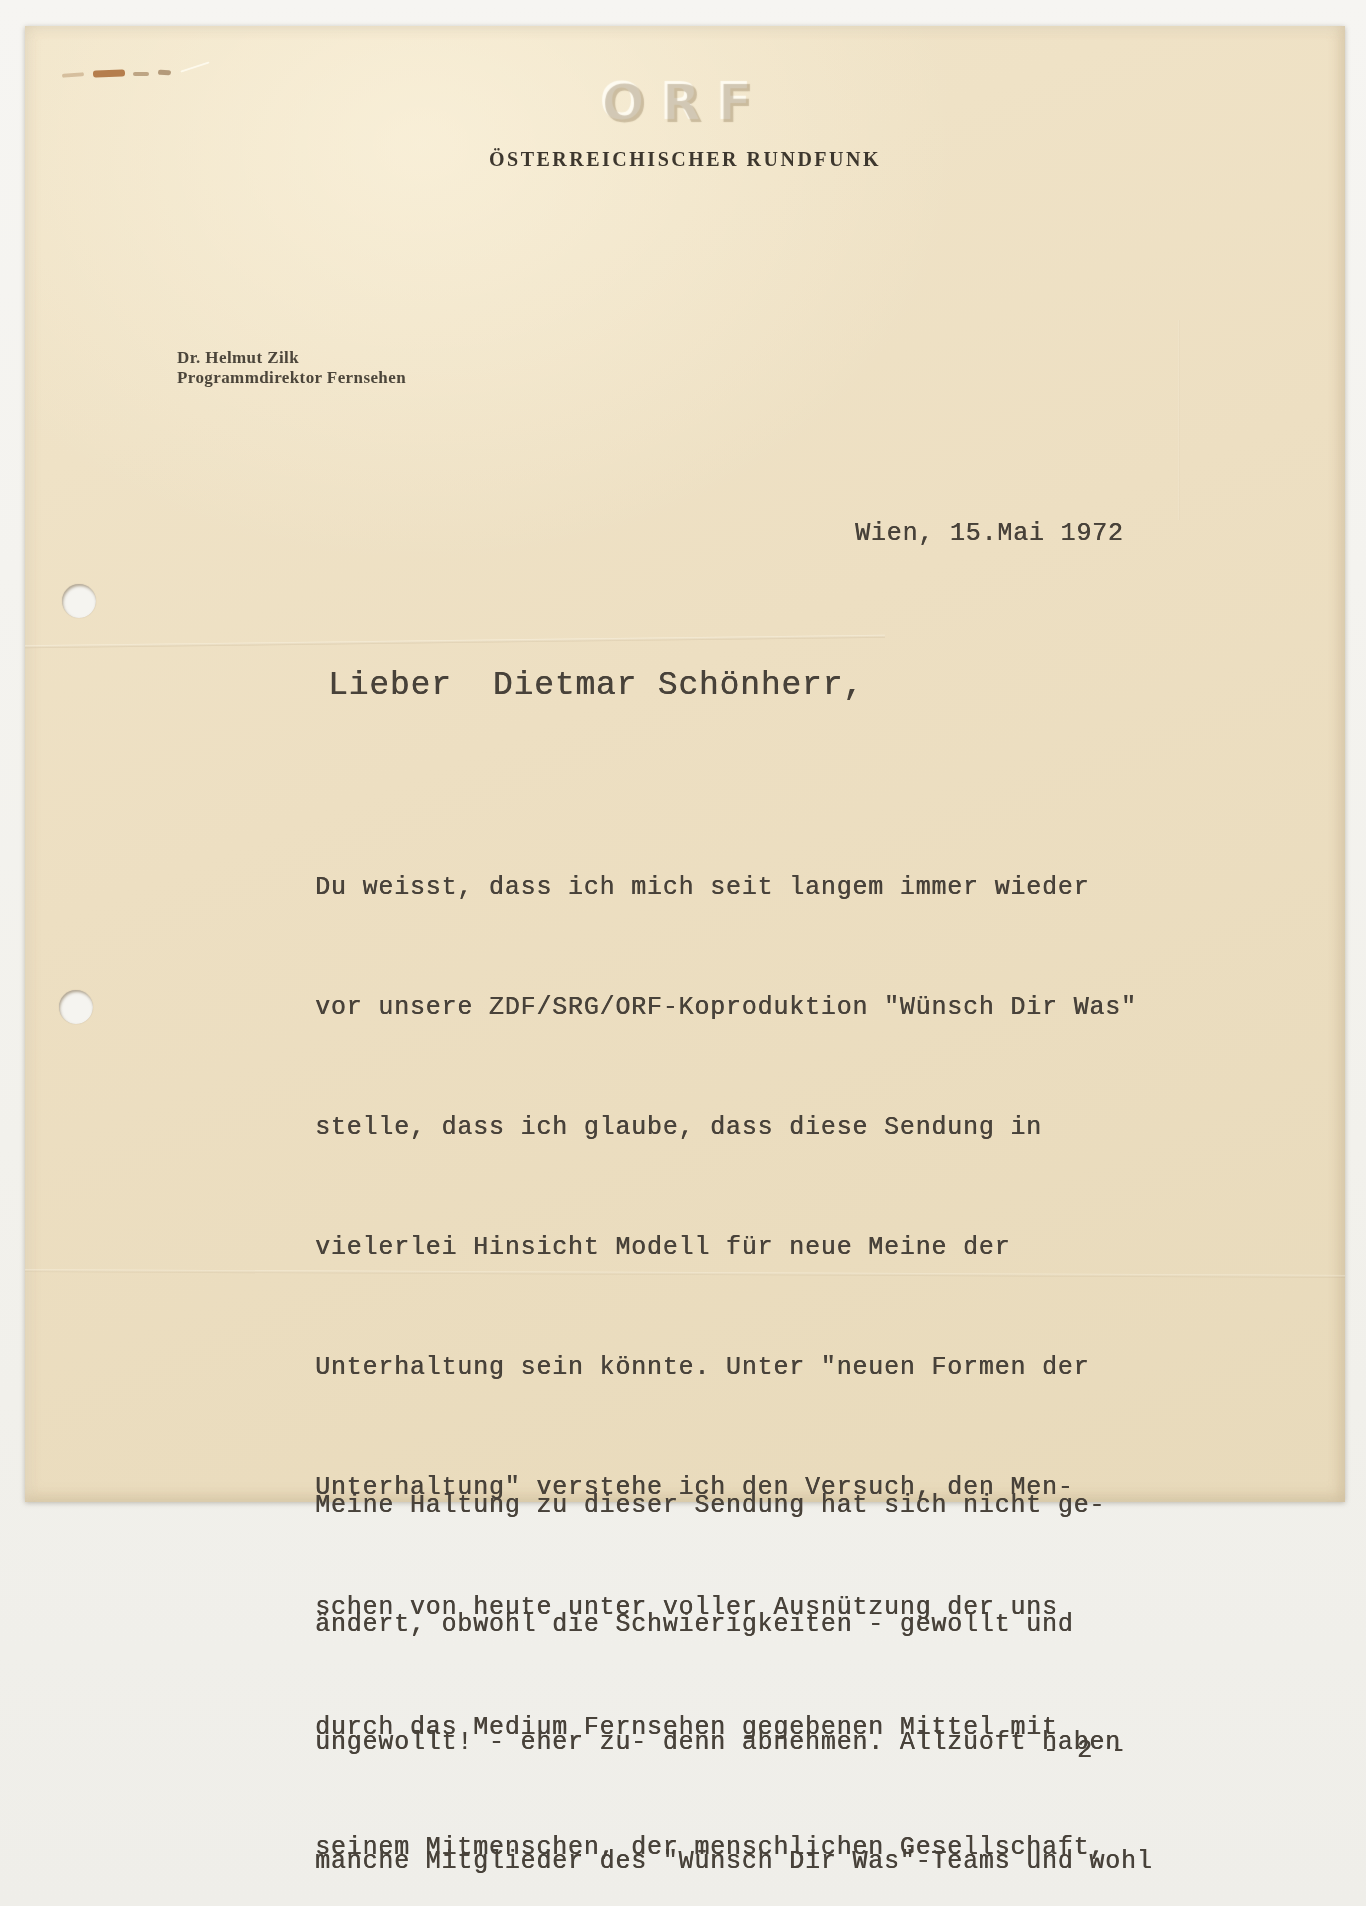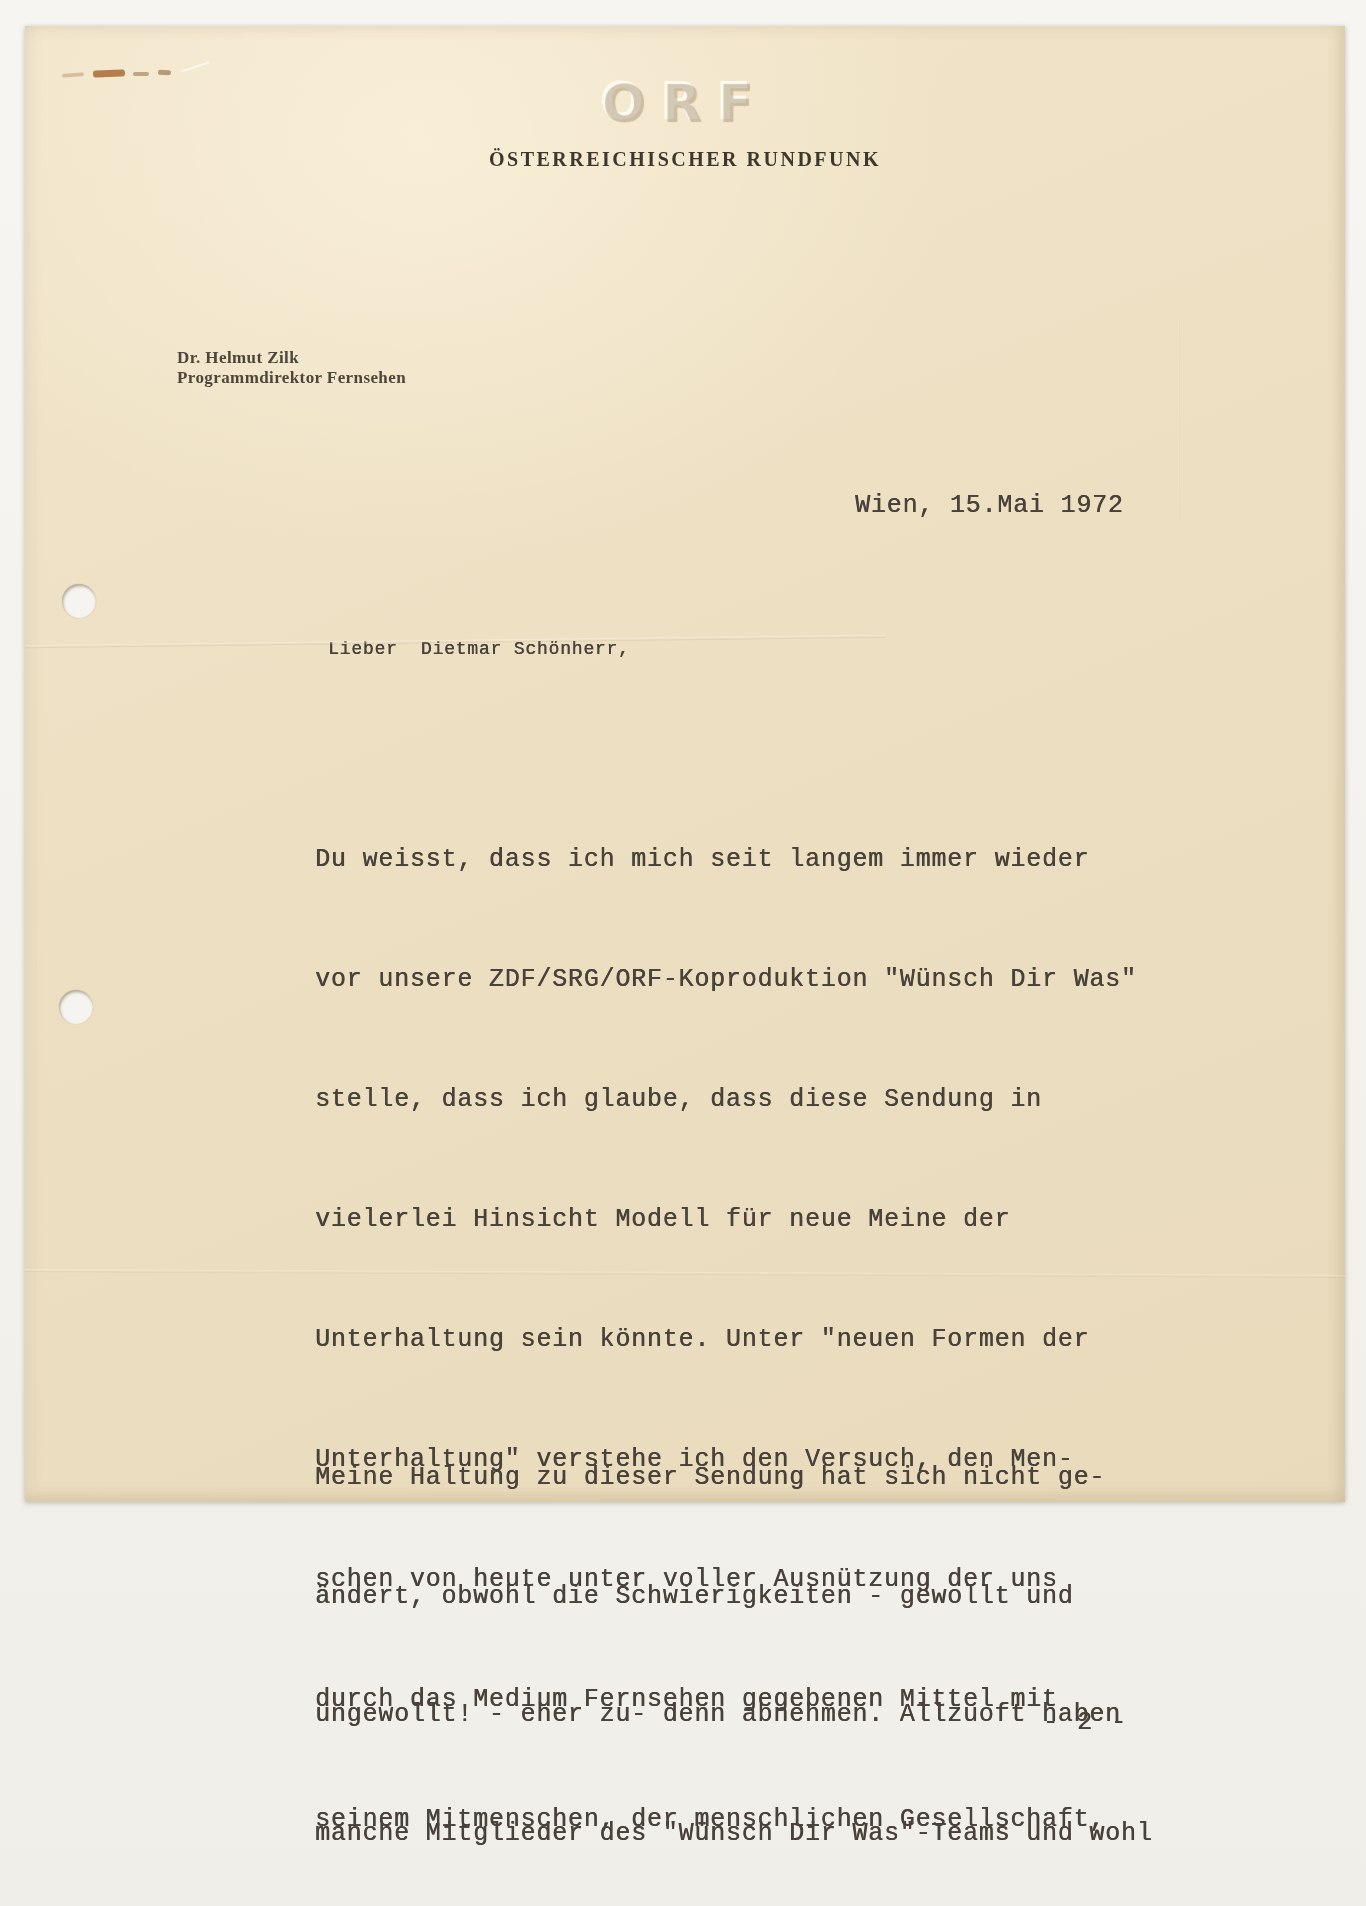--- a/index.html
+++ b/index.html
@@ -38,23 +38,24 @@
   }
   .sender{
     position:absolute;left:152px;top:294px;
     font-family:"Liberation Serif",serif;font-weight:700;font-size:17px;
     letter-spacing:0.4px;color:#4c463b;line-height:20px;margin-top:28px;
   }
   .tw{
     font-family:"Liberation Mono","DejaVu Sans Mono",monospace;
     color:#48423a;white-space:pre;
     text-shadow:0.4px 0 0 currentColor;
+    margin-top:28px;
   }
   .dateline{position:absolute;left:830px;top:465px;font-size:25px;letter-spacing:0.8px;}
-  .salutation{position:absolute;left:303px;top:613px;font-size:18px;letter-spacing:0.8px;}
+  .salutation{position:absolute;left:303px;top:613px;font-size:33px;letter-spacing:0.8px;}
   .body-para{position:absolute;left:290px;font-size:25px;letter-spacing:0.8px;}
   .para1{top:734px;line-height:40px;}
   .para2{top:1353px;line-height:39.5px;}
   .page-num{position:absolute;left:1018px;top:1682px;font-size:25px;letter-spacing:2px;}
   .punch-hole{
     position:absolute;width:34px;height:34px;border-radius:50%;
     background:#f5f4f0;
     box-shadow:inset 1px 2px 3px rgba(120,100,68,0.55), 0 0 1px rgba(120,100,68,0.3);
   }
   .hole-top{left:62px;top:584px;}

